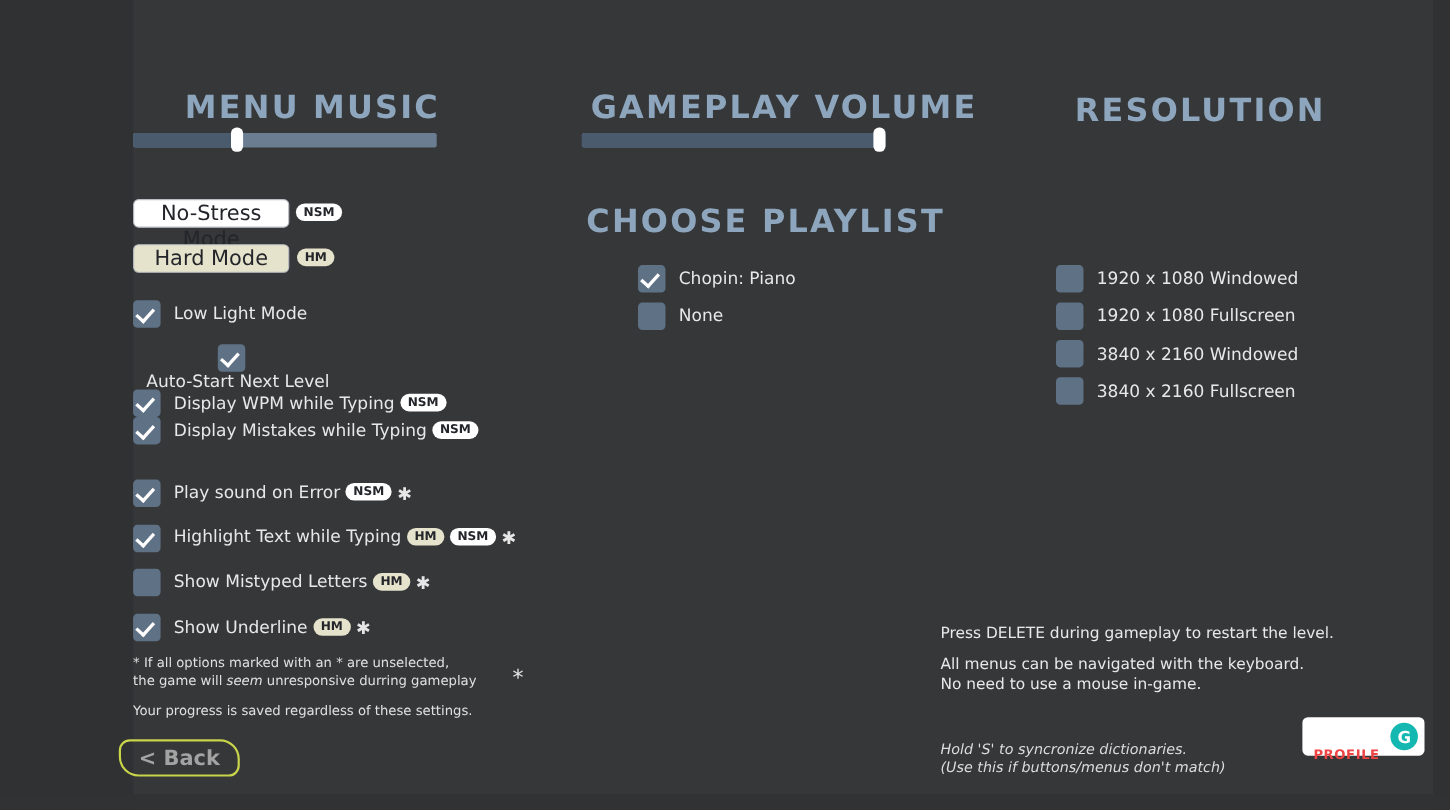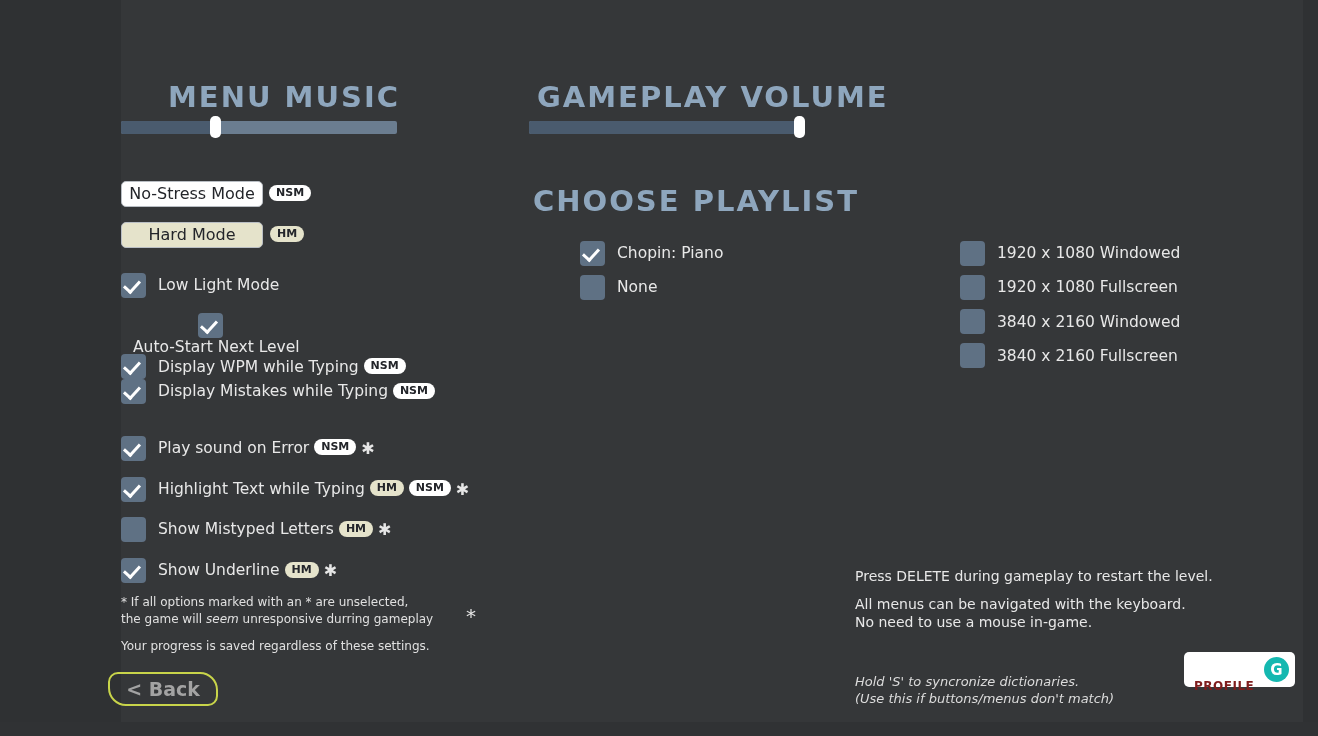--- a/index.html
+++ b/index.html
@@ -72,21 +72,21 @@
     height: 22px;
     border-radius: 5px;
     background: #ffffff;
     top: -5px;
   }
 
   
   .pill {
     position: absolute;
     border-radius: 5px;
-    font-size: 16px;
+    font-size: 19px;
     text-align: center;
     line-height: 24px;
     height: 24px;
   }
   .pill-nsm {
     background: #ffffff;
     color: #23252a;
     border: 1px solid #b9bec4;
   }
   .pill-hm {
@@ -206,21 +206,21 @@
     border-radius: 5px;
     display: flex;
     align-items: center;
     box-sizing: border-box;
     padding-left: 10px;
   }
   .profile-label {
     font-size: 12px;
     font-weight: bold;
     letter-spacing: 0.5px;
-    color: #7f1d1d;
+    color: #ef4444;
     margin-top: 32px;
   }
   .profile-logo {
     position: absolute;
     right: 6px;
     top: 5px;
     width: 25px;
     height: 25px;
     border-radius: 50%;
     background: #14b8b0;
@@ -245,20 +245,21 @@
     <div class="slider-fill" id="menu-music-fill" style="width: 94px;"></div>
     <div class="slider-knob" id="menu-music-knob" style="left: 89px;"></div>
   </div>
 
   <div class="heading" style="left:537px; top:80px;">GAMEPLAY VOLUME</div>
   <div class="slider-track" id="gameplay-track" style="left:529px; top:121px; width:276px;">
     <div class="slider-fill" id="gameplay-fill" style="width: 270px;"></div>
     <div class="slider-knob" id="gameplay-knob" style="left: 265px;"></div>
   </div>
 
+  <div class="heading" style="left:977px; top:83px;">RESOLUTION</div>
 
   <div class="heading" style="left:533px; top:184px;">CHOOSE PLAYLIST</div>
 
   <div class="pill pill-nsm" style="left:121px; top:181px; width:140px;">No-Stress Mode</div>
   <span class="tag tag-nsm" style="position:absolute; left:269px; top:185px;">NSM</span>
 
   <div class="pill pill-hm" style="left:121px; top:222px; width:140px;">Hard Mode</div>
   <span class="tag tag-hm" style="position:absolute; left:270px; top:226px;">HM</span>
 
   <div id="options-container">

